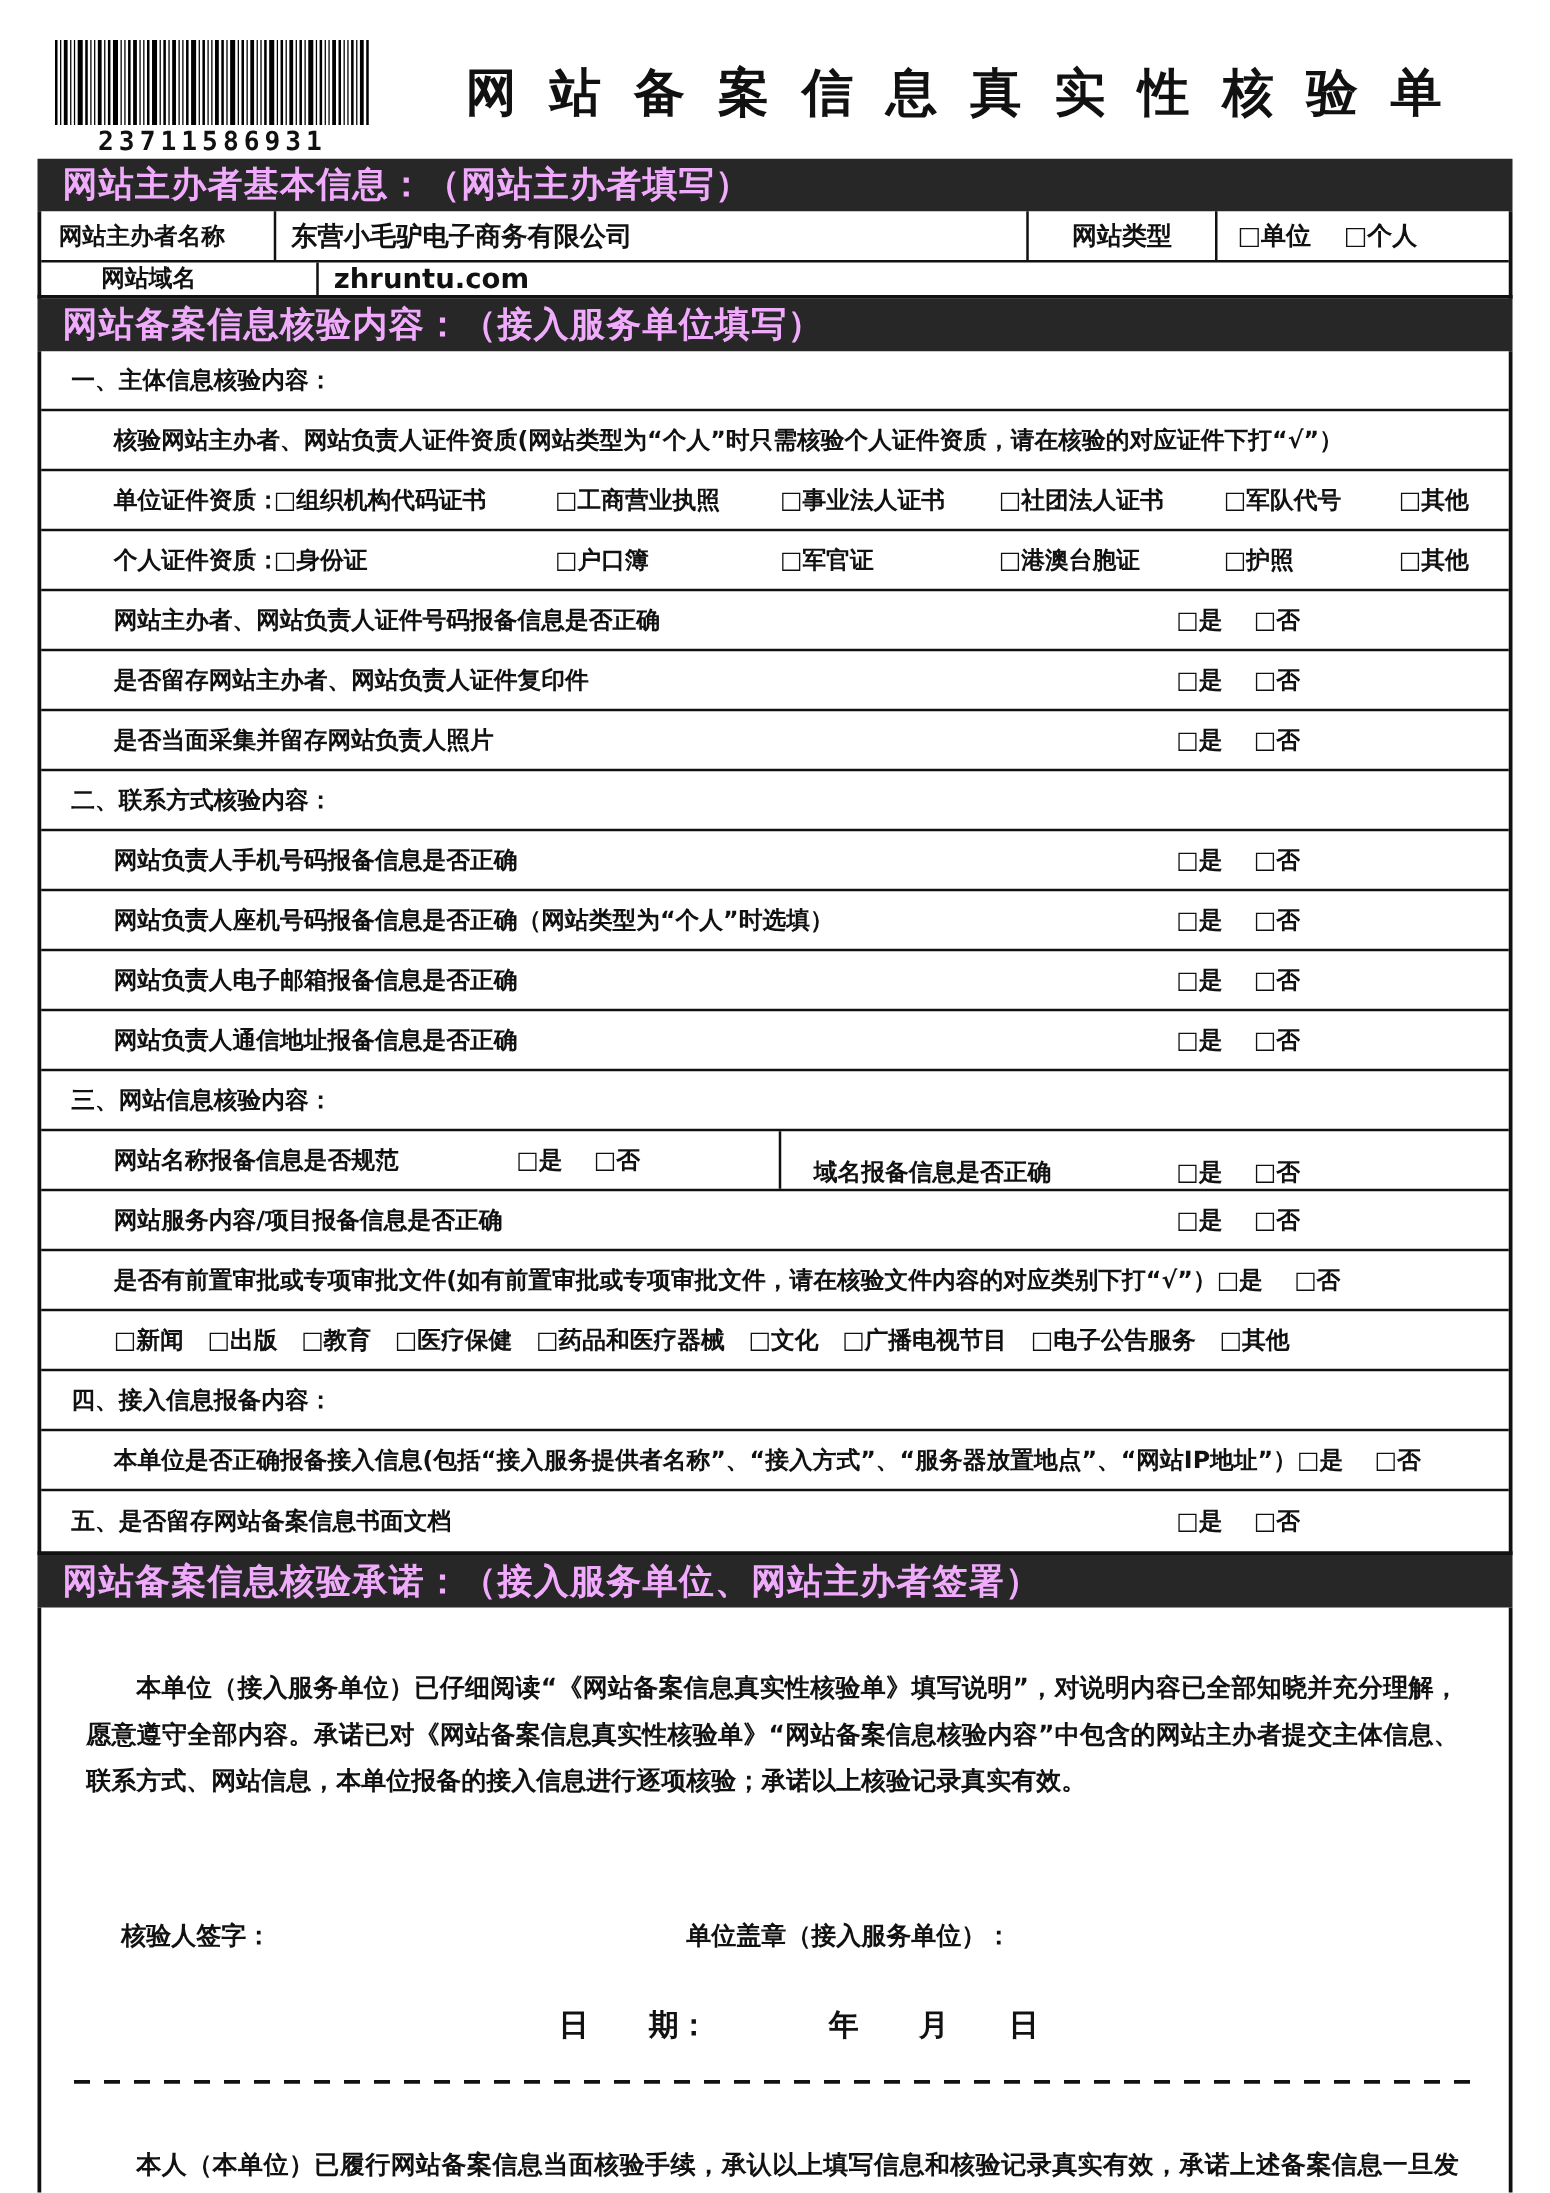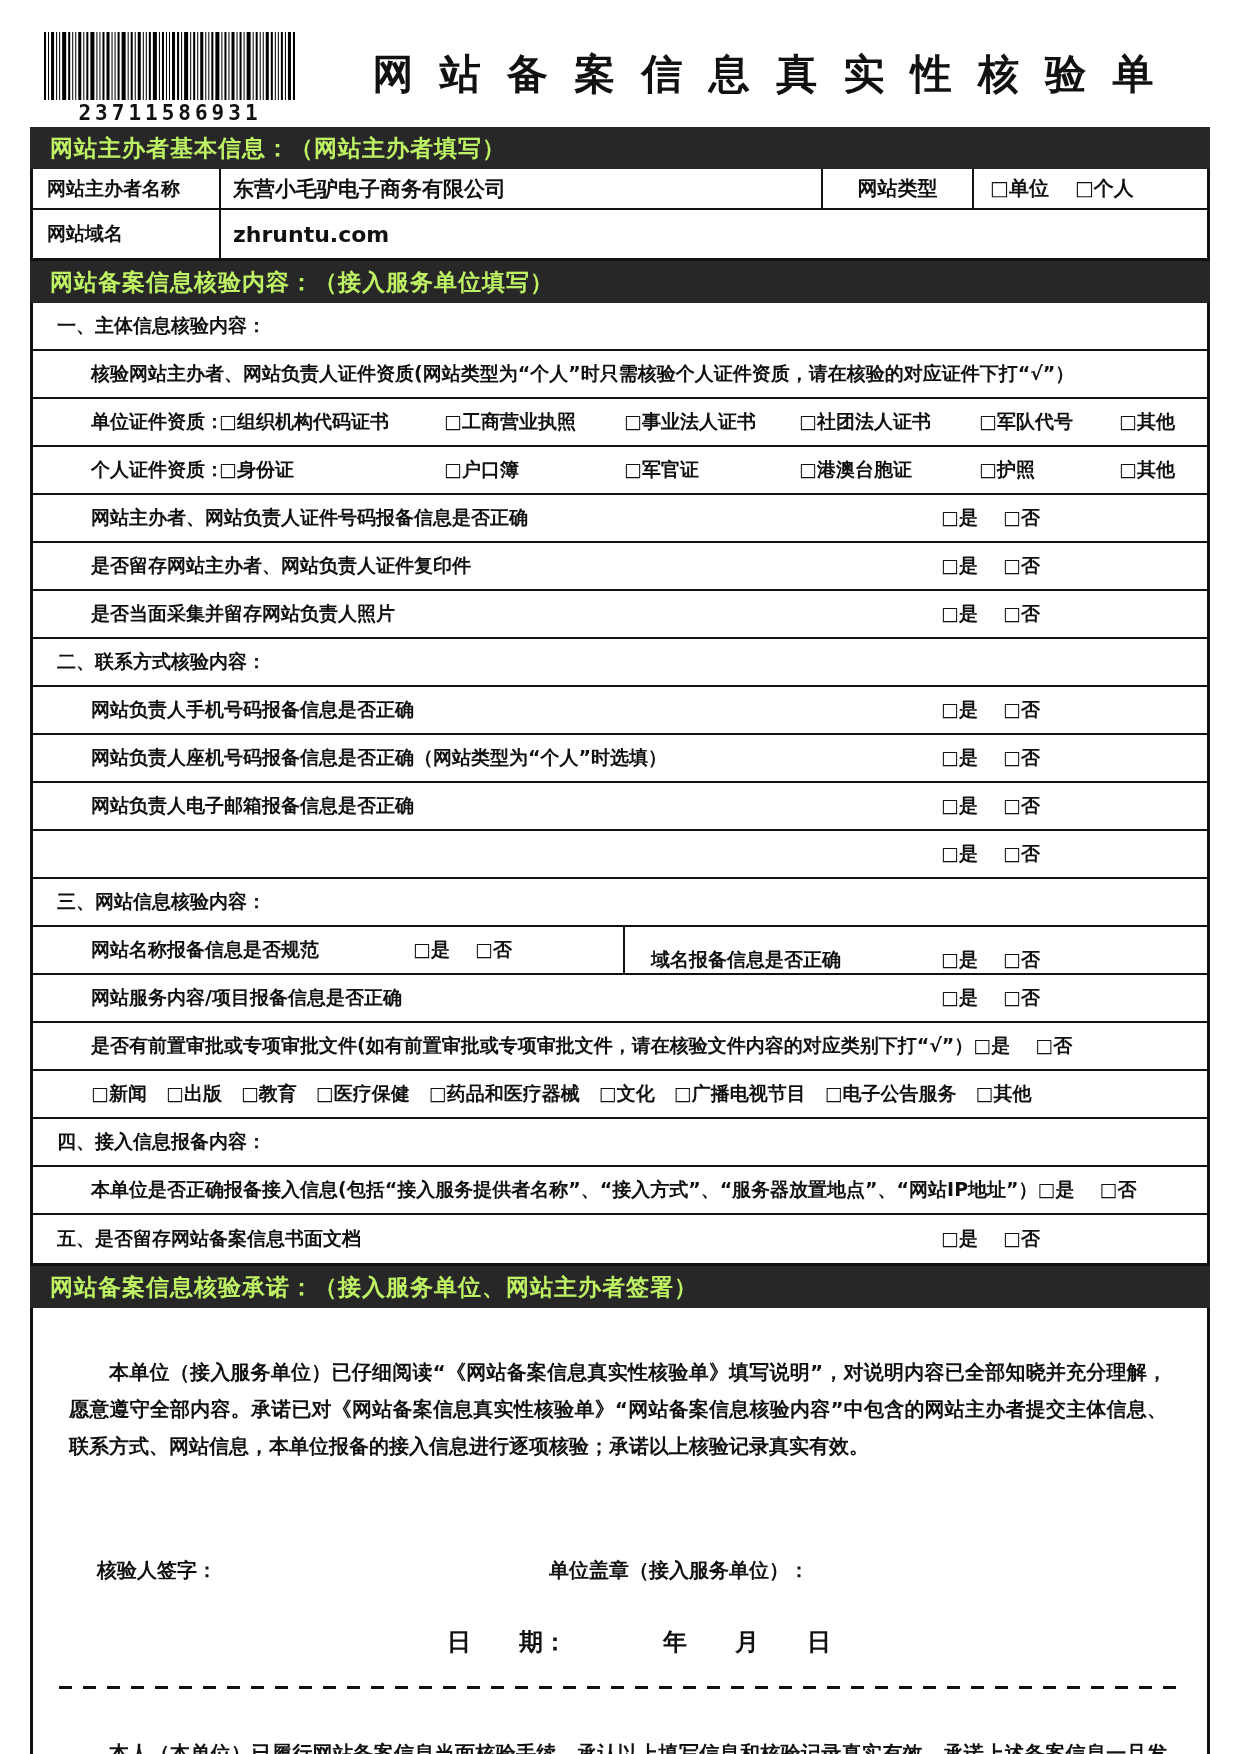--- a/index.html
+++ b/index.html
@@ -20,30 +20,30 @@
     font-family:"DejaVu Sans Mono","Liberation Mono",monospace;
     font-size:21px; letter-spacing:4px; font-weight:bold;
   }
   .doc-title {
     flex:1; text-align:center; font-size:41px; letter-spacing:6px;
     line-height:84px; white-space:nowrap;
   }
 
   
   .bar {
-    height:42px; background:#272727; color:#bef264;
+    height:42px; background:#272727; color:#f0abfc;
     display:flex; align-items:center; padding-left:20px;
-    font-size:23px; letter-spacing:1px; white-space:nowrap;
+    font-size:28px; letter-spacing:1px; white-space:nowrap;
   }
 
   
   .t1 { border:3px solid #111; border-top:none; }
   .t1row { display:flex; align-items:center; }
   .t1row.r1 { height:41px; border-bottom:2px solid #111; }
-  .t1row.r2 { height:48px; }
+  .t1row.r2 { height:26px;padding-left:34px; }
   .cell { height:100%; display:flex; align-items:center; }
   .c-label { width:188px; flex:none; border-right:2px solid #111; padding-left:14px; font-size:19px; }
   .c-value { flex:1; padding-left:12px; font-size:21px; }
   .c-type  { width:153px; flex:none; border-left:2px solid #111; border-right:2px solid #111; justify-content:center; font-size:20px; }
   .c-opts  { width:233px; flex:none; padding-left:16px; font-size:20px; }
   .c-opts .opt { margin-right:26px; }
   .c-domain { flex:1; padding-left:12px; font-size:22px; }
 
   
   .t2 { border:3px solid #111; border-top:none; }
@@ -253,20 +253,21 @@
 
     <div class="vrow">
       <span class="txt">网站负责人电子邮箱报备信息是否正确</span>
         <span class="sp"></span>
       <span class="opt-yes">□是</span>
       <span class="opt-no">□否</span>
         <span class="rpad"></span>
     </div>
 
     <div class="vrow">
+      <span class="txt">网站负责人通信地址报备信息是否正确</span>
         <span class="sp"></span>
       <span class="opt-yes">□是</span>
       <span class="opt-no">□否</span>
         <span class="rpad"></span>
     </div>
 
     <div class="vrow sec">
       <span class="txt">三、网站信息核验内容：</span>
     </div>
 

